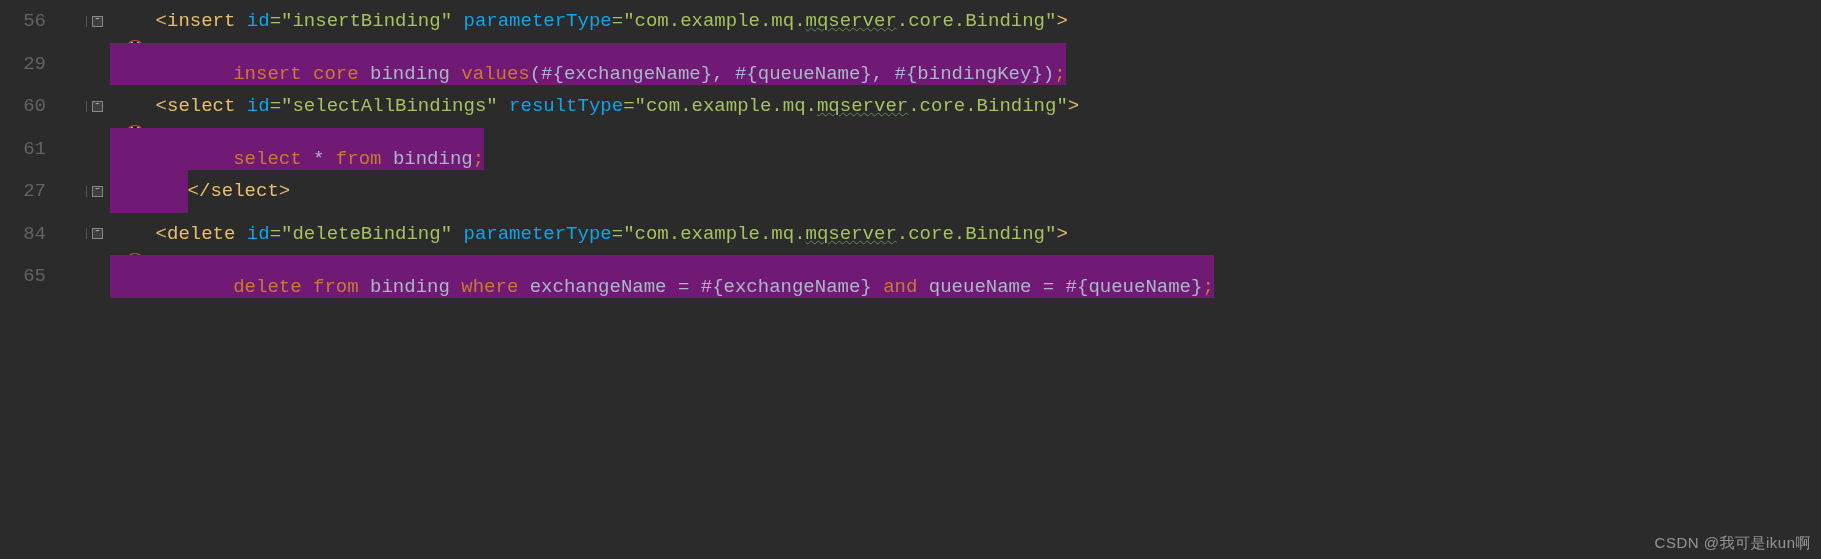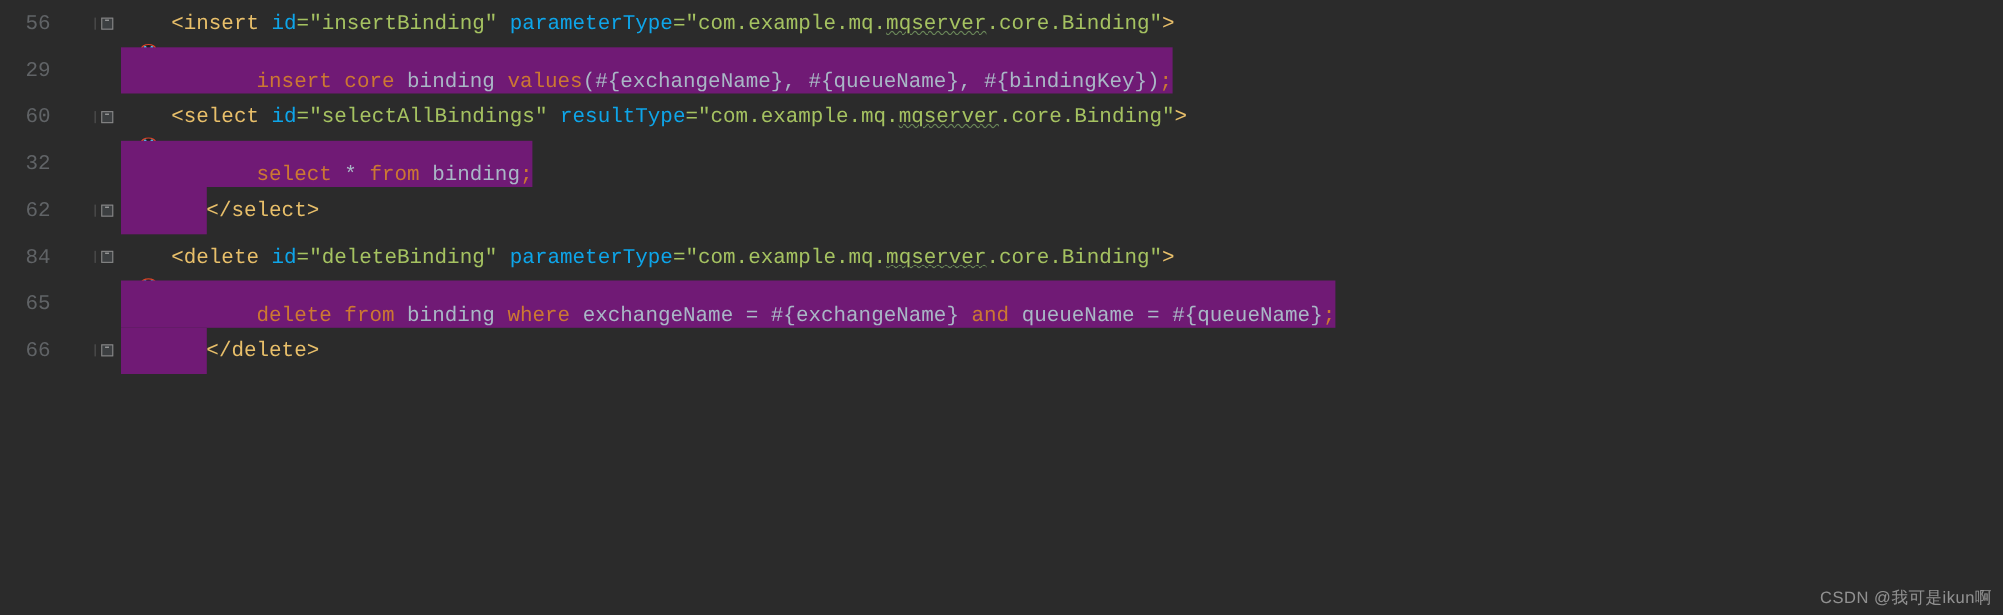--- a/index.html
+++ b/index.html
@@ -146,30 +146,30 @@
             <circle cx="14" cy="8" r="1.2" fill="#4fd1ff"></circle>
           </svg>
     </span></div>
     <div class="fold-col"><div class="fold-line2"></div><div class="fold-handle"></div></div>
     <div class="code">
       <span>    </span><span class="tag">&lt;select </span><span class="attr">id</span><span class="val">=</span><span class="val">"selectAllBindings"</span><span> </span><span class="attr">resultType</span><span class="val">=</span><span class="val">"com.example.mq.</span><span class="val wavy">mqserver</span><span class="val">.core.Binding"</span><span class="tag">&gt;</span>
     </div>
   </div>
 
   <div class="line">
-    <div class="gutter">32</div>
+    <div class="gutter">61</div>
     <div class="icon-col"></div>
     <div class="fold-col"><div class="fold-line2"></div><div class="fold-line"></div></div>
     <div class="code">
       <span class="hl"><span>        </span><span class="kw">select </span><span class="txt">* </span><span class="kw">from </span><span class="txt">binding</span><span class="semi">;</span></span>
     </div>
   </div>
 
   <div class="line">
-    <div class="gutter">62</div>
+    <div class="gutter">27</div>
     <div class="icon-col"></div>
     <div class="fold-col"><div class="fold-line2"></div><div class="fold-handle"></div></div>
     <div class="code">
       <span class="hl"><span>    </span></span><span class="tag">&lt;/select&gt;</span>
     </div>
   </div>
 
 
   <div class="line">
     <div class="gutter">84</div>
@@ -190,24 +190,16 @@
 
   <div class="line">
     <div class="gutter">65</div>
     <div class="icon-col"></div>
     <div class="fold-col"><div class="fold-line2"></div><div class="fold-line"></div></div>
     <div class="code">
       <span class="hl"><span>        </span><span class="kw">delete </span><span class="kw">from </span><span class="txt">binding </span><span class="kw">where </span><span class="txt">exchangeName = #{exchangeName} </span><span class="kw">and </span><span class="txt">queueName = #{queueName}</span><span class="semi">;</span></span>
     </div>
   </div>
 
-  <div class="line">
-    <div class="gutter">66</div>
-    <div class="icon-col"></div>
-    <div class="fold-col"><div class="fold-line2"></div><div class="fold-handle"></div></div>
-    <div class="code">
-      <span class="hl"><span>    </span></span><span class="tag">&lt;/delete&gt;</span>
-    </div>
-  </div>
 
 </div>
 
 <div class="watermark">CSDN @我可是ikun啊</div>
 
 </body></html>

